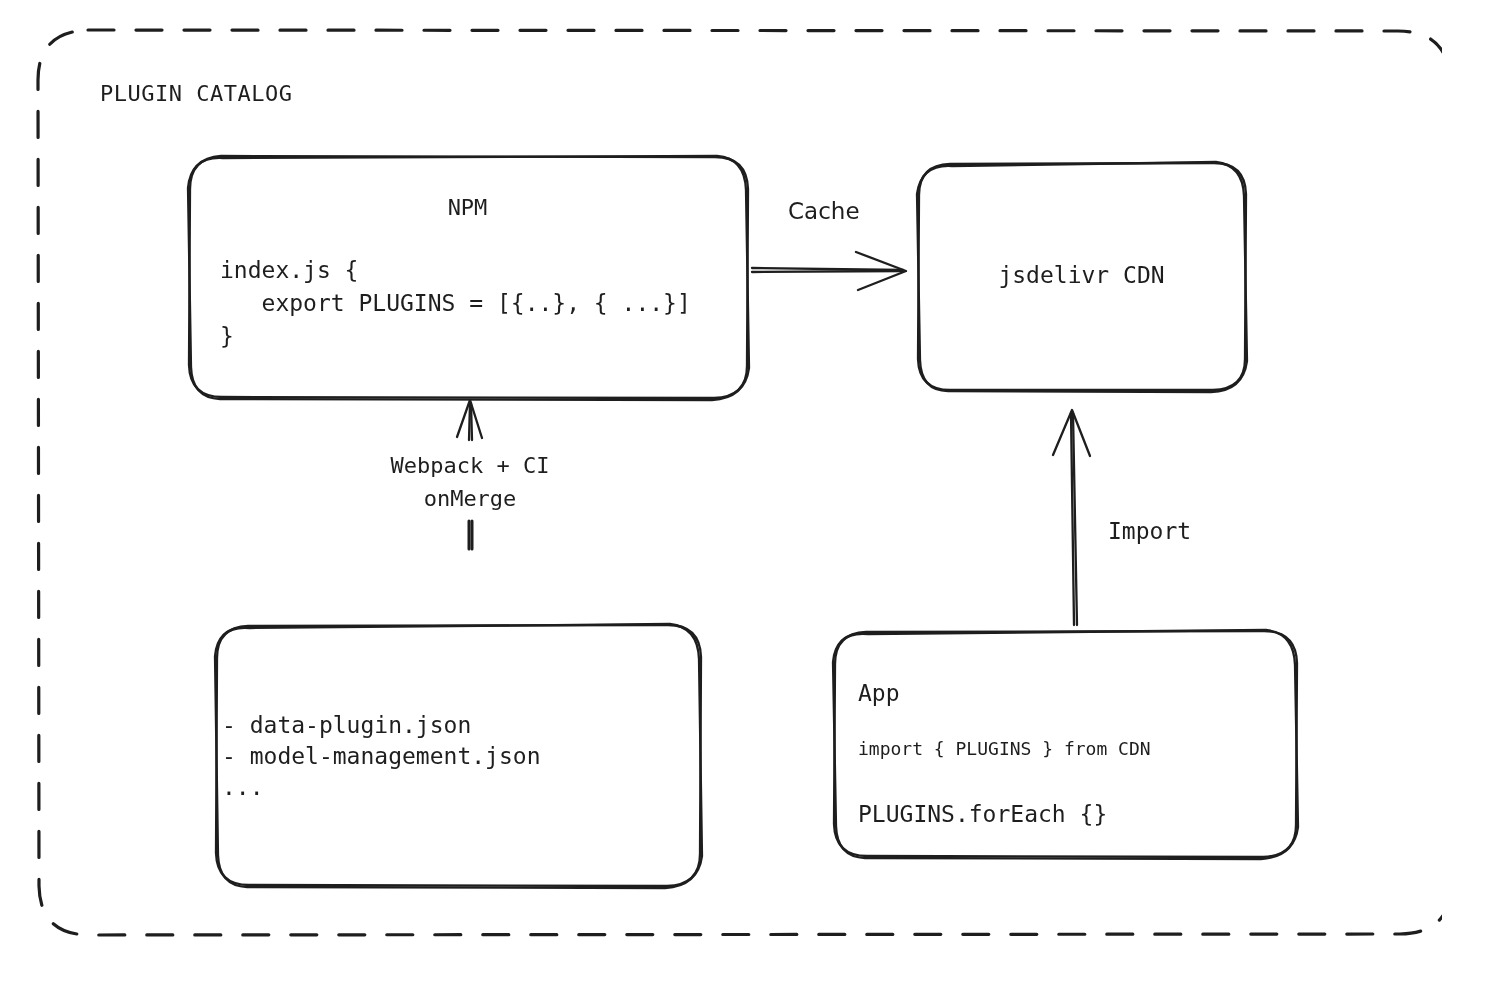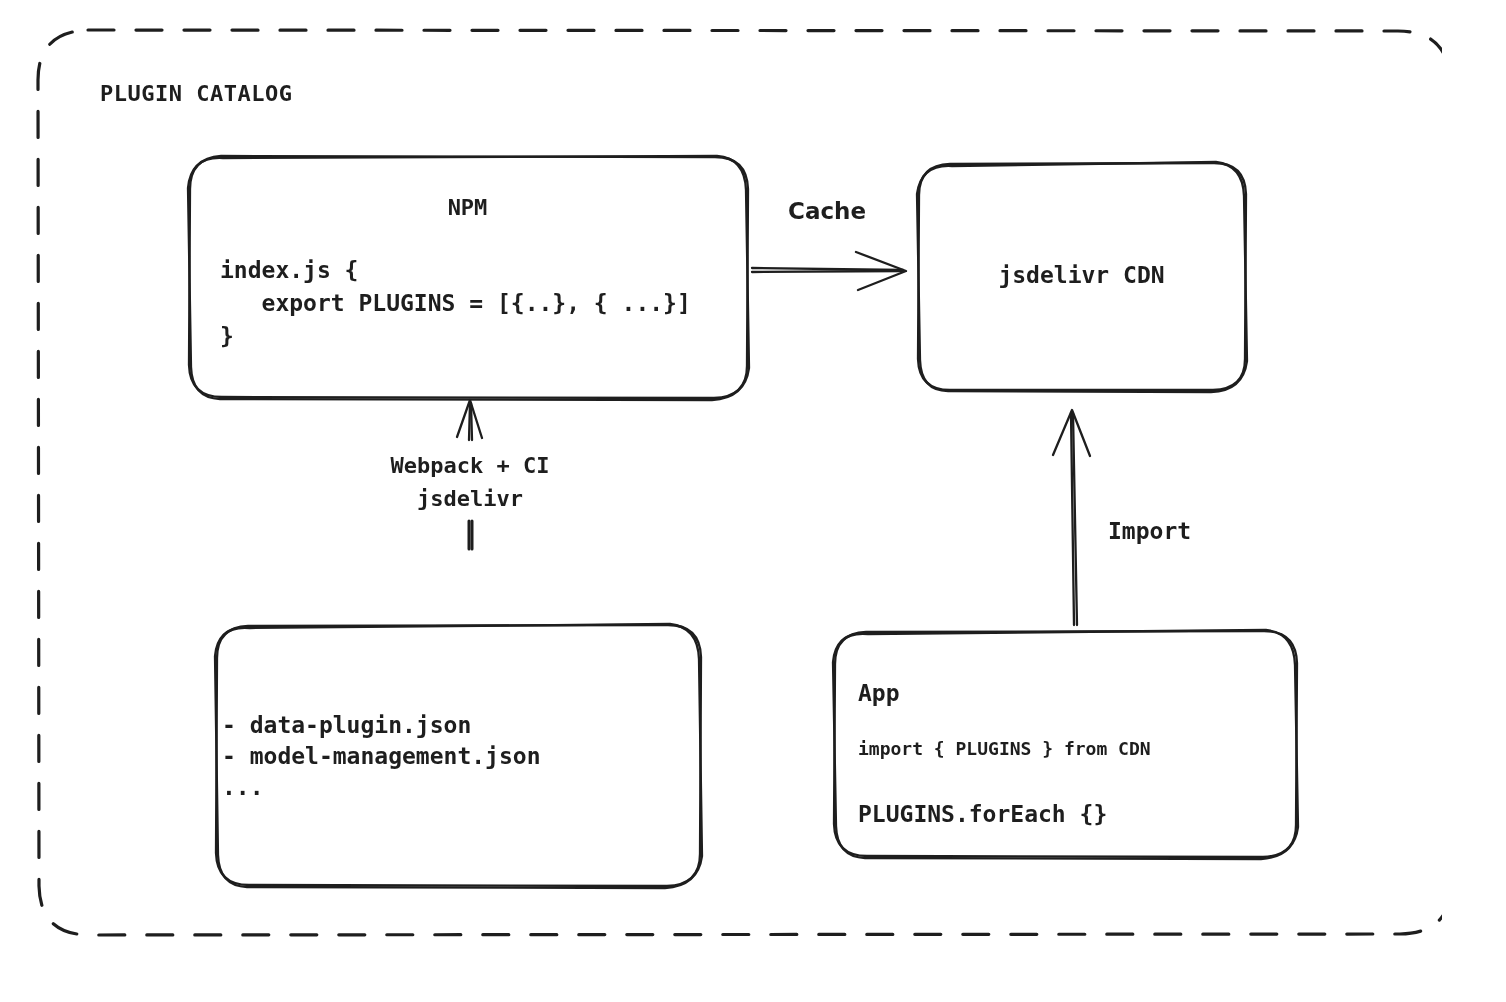--- a/index.html
+++ b/index.html
@@ -8,21 +8,20 @@
     background: #ffffff;
   }
   #canvas {
     position: relative;
     width: 1442px;
     height: 1002px;
     background: #ffffff;
     overflow: hidden;
     font-family: "DejaVu Sans Mono", monospace;
     color: #1e1e1e;
-    font-weight: bold;
   }
   .svg-layer {
     position: absolute;
     left: 0;
     top: 0;
     width: 1506px;
     height: 1002px;
     pointer-events: none;
   }
   .txt {
@@ -202,21 +201,21 @@
 
   <div class="txt" id="cdn-label">jsdelivr CDN</div>
 
   <div class="txt" id="npm-code">index.js {
    export PLUGINS = [{..}, { ...}]
 }</div>
 
   <div class="txt sans" id="cache-label">Cache</div>
 
   <div class="txt" id="build-label">Webpack + CI
-jsdelivr</div>
+onMerge</div>
 
 
   <div class="txt" id="repo-list">- data-plugin.json
 - model-management.json
 ...</div>
 
   <div class="txt" id="app-title">App</div>
 
   <div class="txt" id="app-line1">import { PLUGINS } from CDN</div>
 

